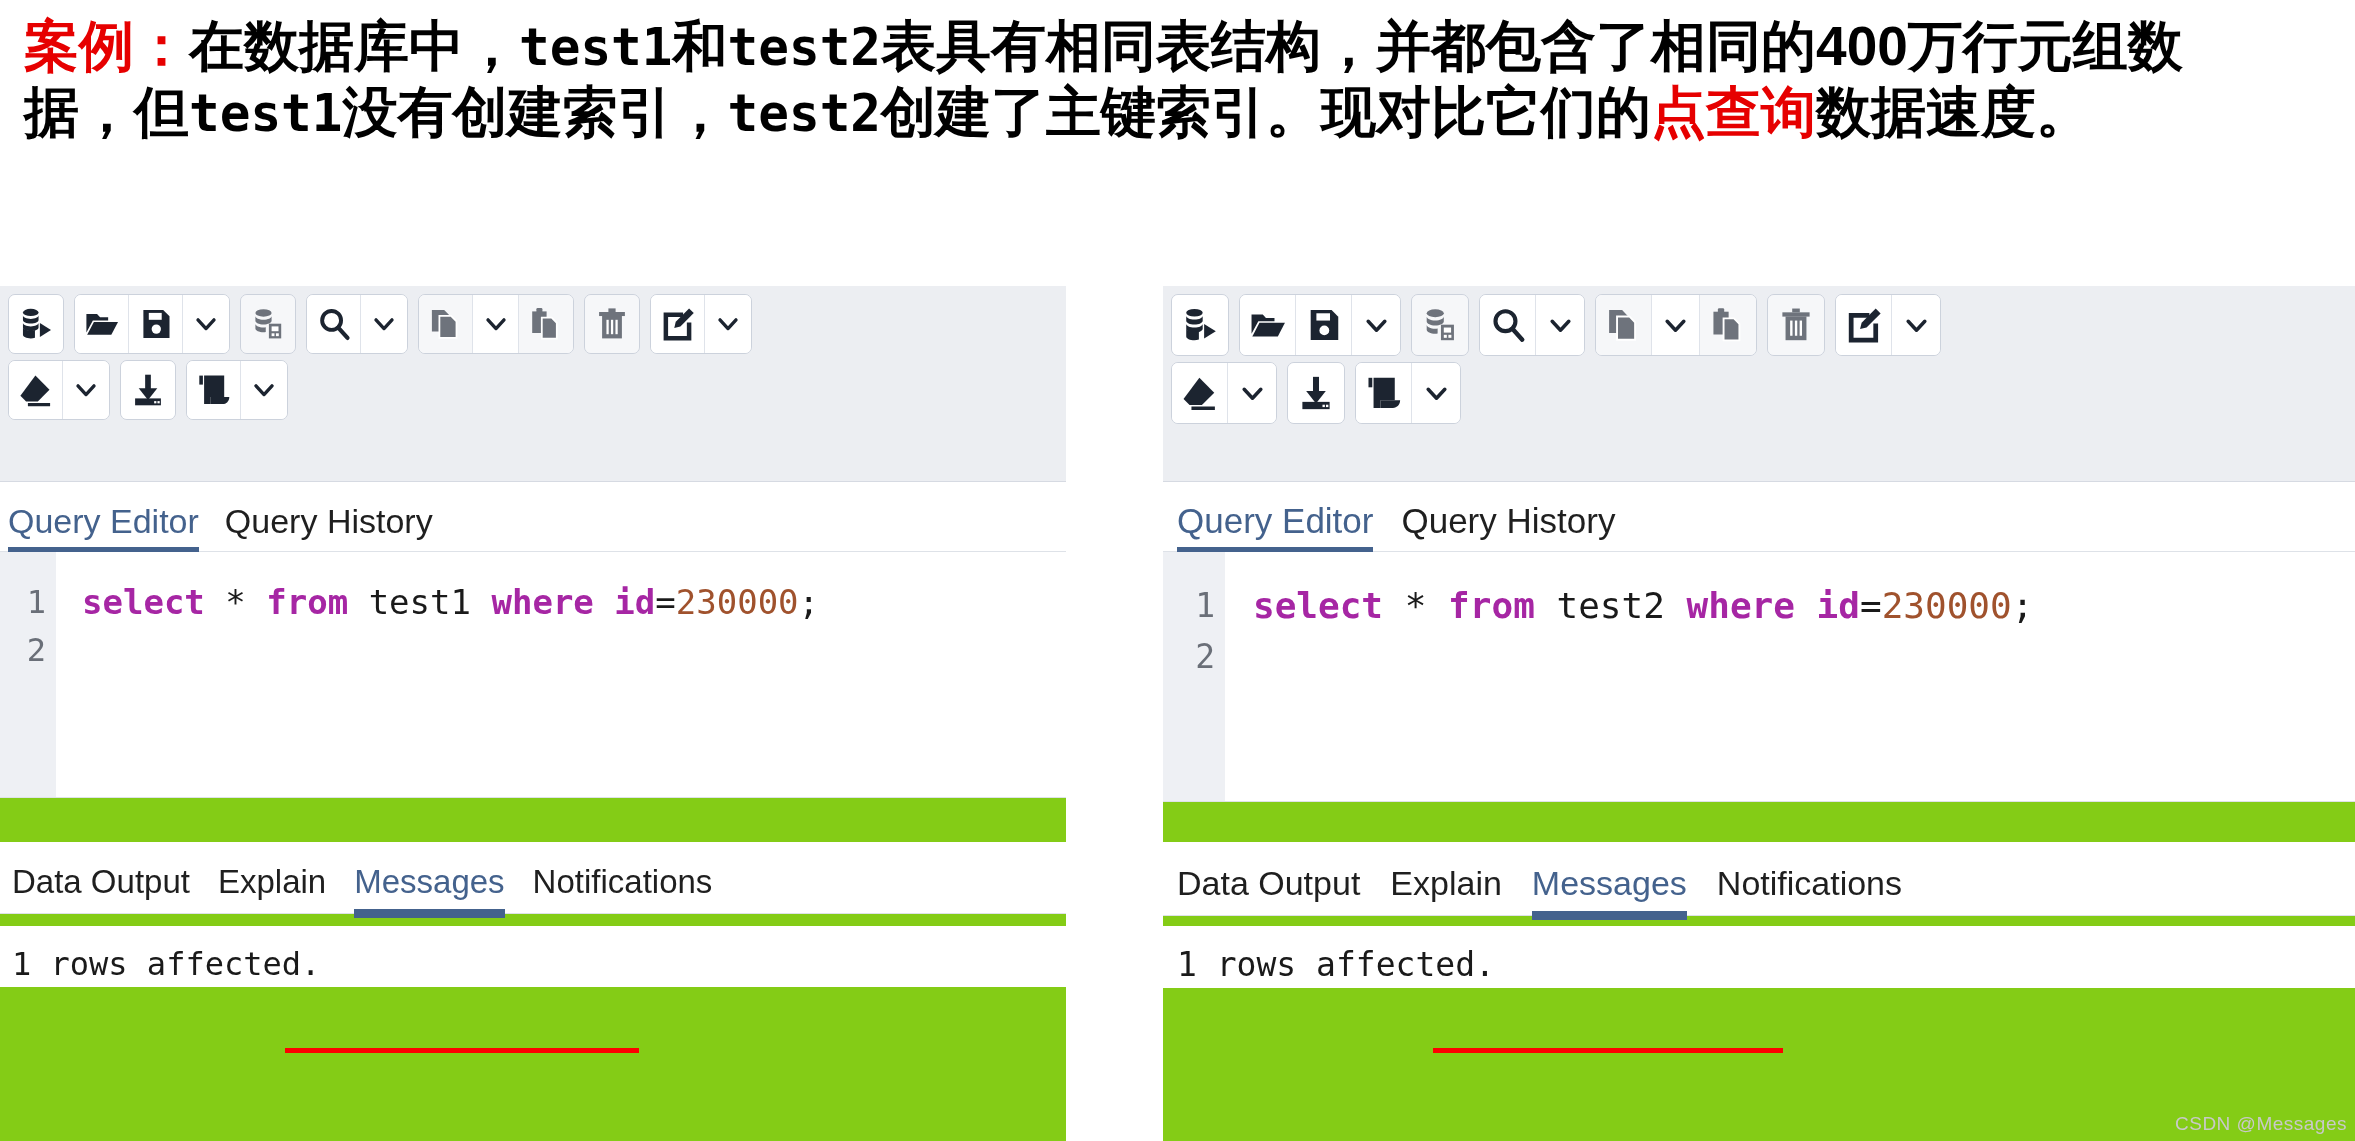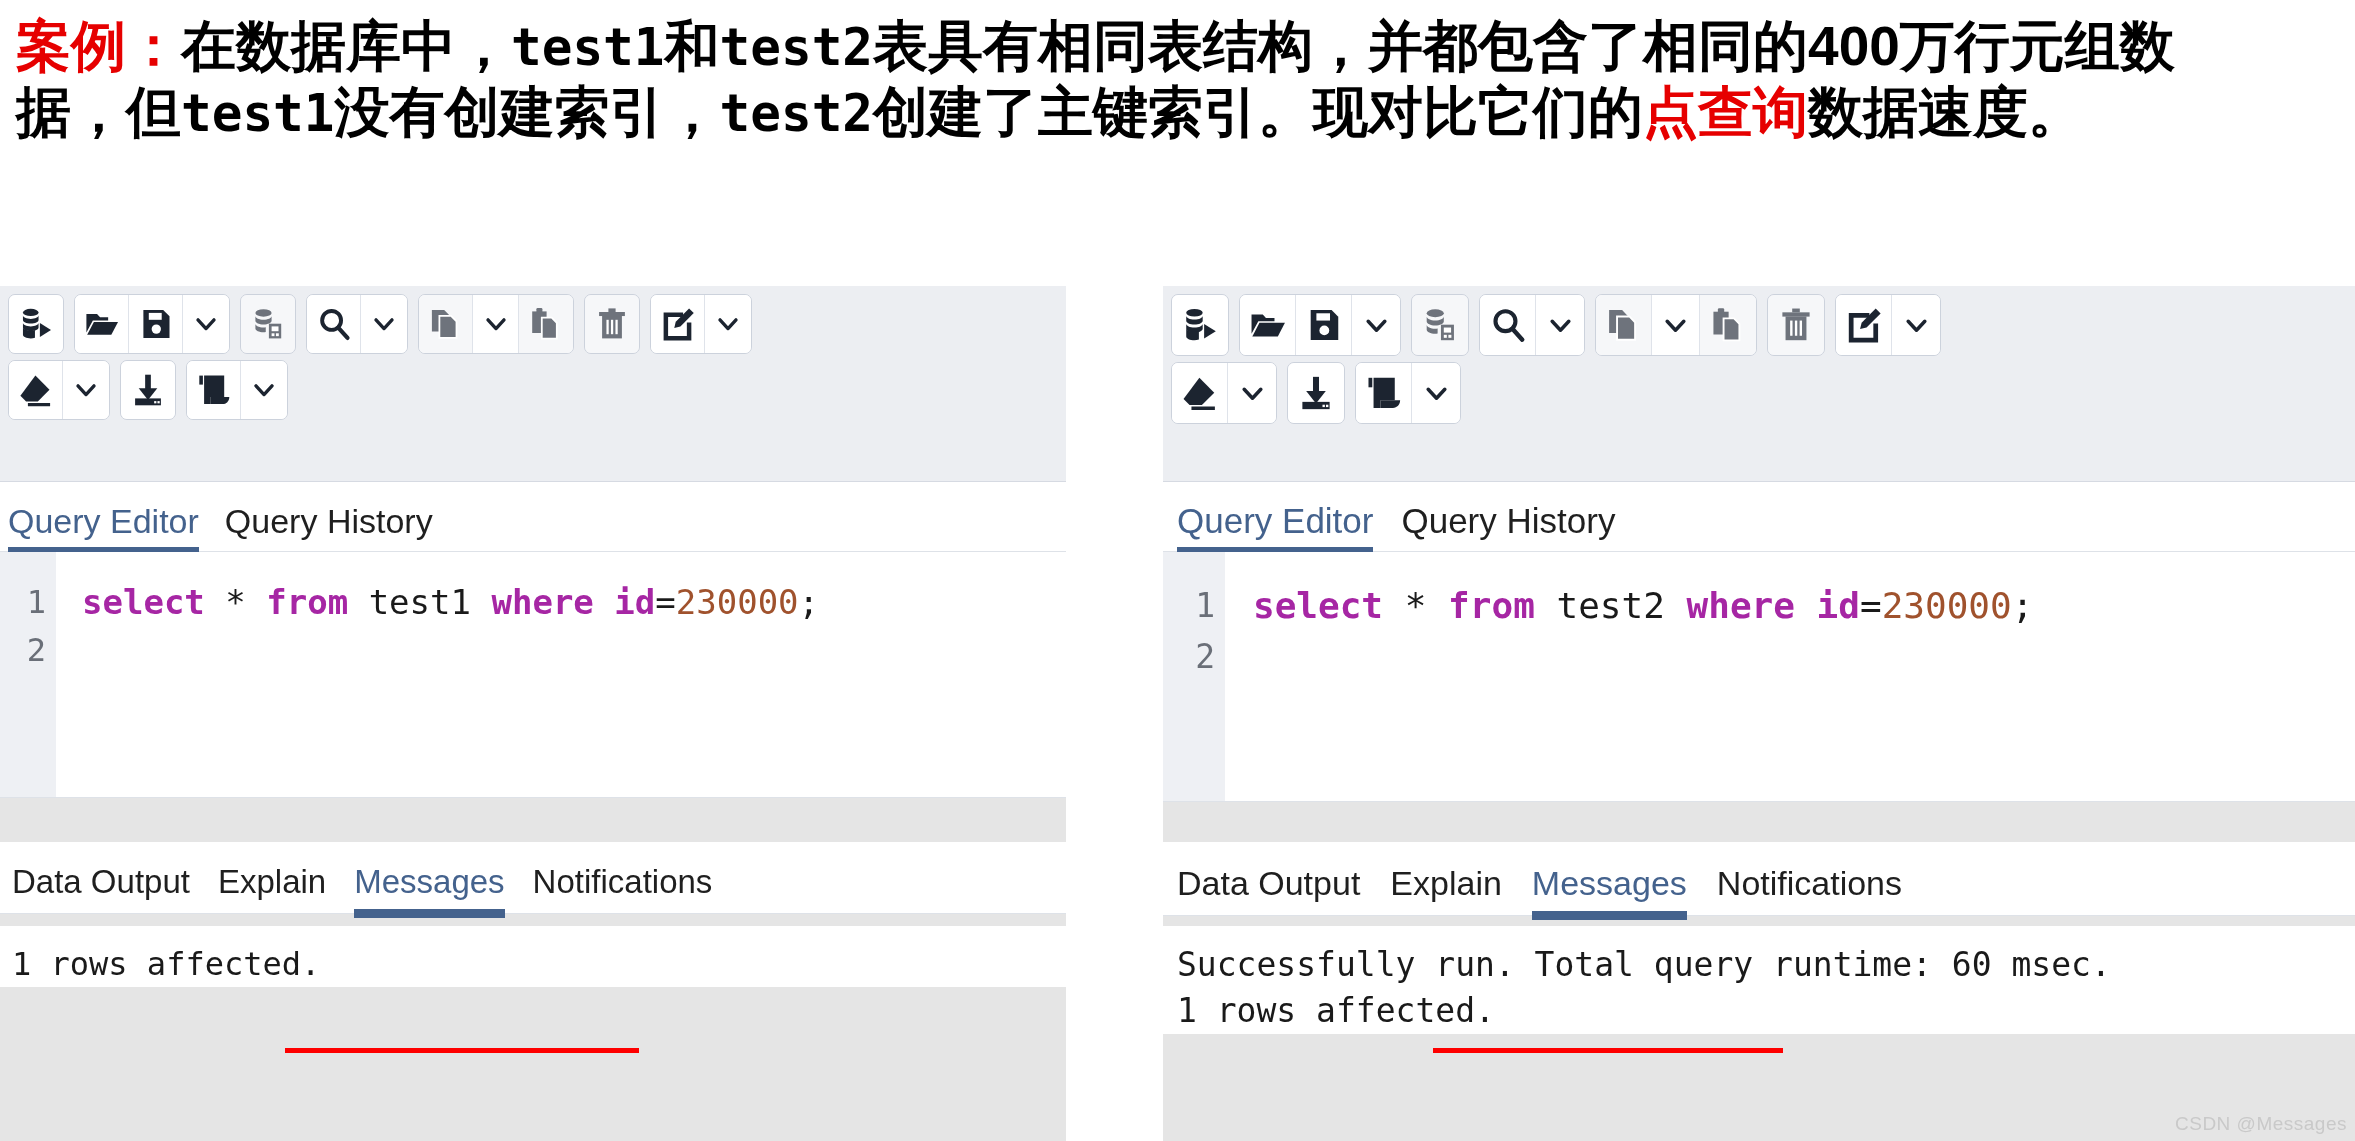--- a/index.html
+++ b/index.html
@@ -6,38 +6,38 @@
   html, body {
     width: 2355px; height: 1141px;
     background: #ffffff;
     font-family: "Liberation Sans", sans-serif;
     overflow: hidden;
   }
 
   
   #caption {
     position: absolute;
-    left: 0; top: 0;
+    left: 8px; top: 0;
     width: 2275px; height: 276px;
     padding: 14px 12px 0 16px;
     font-family: "Liberation Sans", sans-serif;
     font-size: 55px;
     line-height: 64px;
     font-weight: 600;
     color: #000000;
     letter-spacing: 0px;
     white-space: normal;
   }
   #caption .hl { color: #e60000; }
   #caption .mono { font-family: "DejaVu Sans Mono", monospace; font-weight: 600; font-size: 51px; }
 
   
   .panel {
     position: absolute;
-    background: #e5e5e5;
+    background: #84cc16;
   }
   #panel-left  { left: 0px;    top: 286px; width: 1066px; height: 855px; }
   #panel-right { left: 1163px; top: 286px; width: 1192px; height: 855px; }
 
   
   .top-accent {
     position: absolute;
     height: 6px;
     background: #3c5f8f;
   }
@@ -570,19 +570,18 @@
       </div>
       <div class="code" style="font-size: 36px; padding-left: 28px; padding-top: 28px; line-height: 51.12px;"><div><span class="kw">select</span><span class="op"> </span><span class="op">*</span><span class="op"> </span><span class="kw">from</span><span class="op"> test2 </span><span class="kw">where</span><span class="op"> </span><span class="kw">id</span><span class="op">=</span><span class="num">230000</span><span class="op">;</span></div></div>
     </div>
     <div class="out-tabs" style="top: 556px; height: 74px; padding-left: 14px;">
       <div class="tab" style="font-size: 34px; margin-right: 30px; padding-bottom: 12px;">Data Output</div>
       <div class="tab" style="font-size: 34px; margin-right: 30px; padding-bottom: 12px;">Explain</div>
       <div class="tab active" style="font-size: 34px; margin-right: 30px; padding-bottom: 12px;">Messages</div>
       <div class="tab" style="font-size: 34px; margin-right: 30px; padding-bottom: 12px;">Notifications</div>
     </div>
     <div class="msg-area" style="top: 640px; font-size: 33px; line-height: 46px; padding-left: 14px; padding-top: 16px;">
-      <div class="msg-line">Successfully run. Total query runtime: 60 msec.</div>
       <div class="msg-line">1 rows affected.</div>
     </div>
     <div class="red-underline" style="left: 270px; top: 762px; width: 350px;"></div>
   </div>
 
 <div id="watermark">CSDN @Messages</div>
 
 </body></html>

